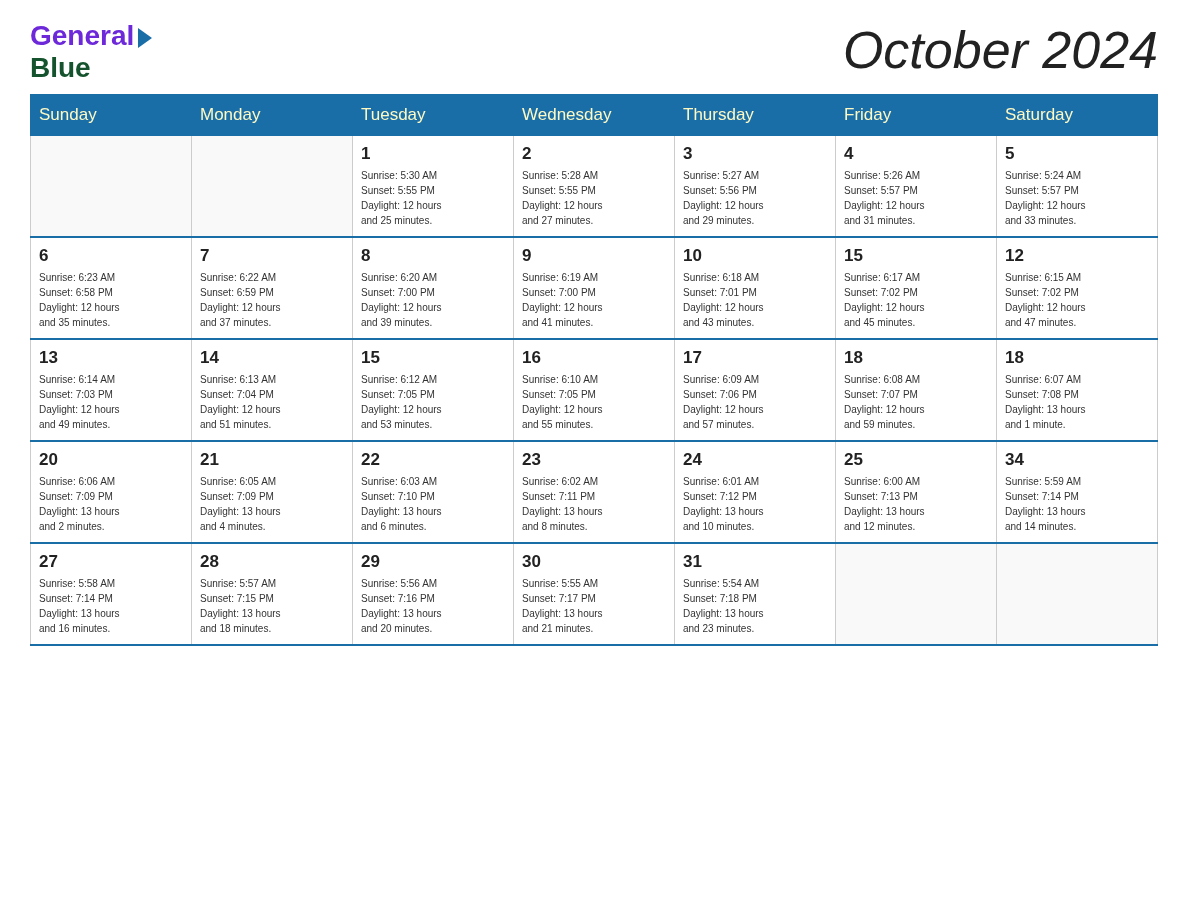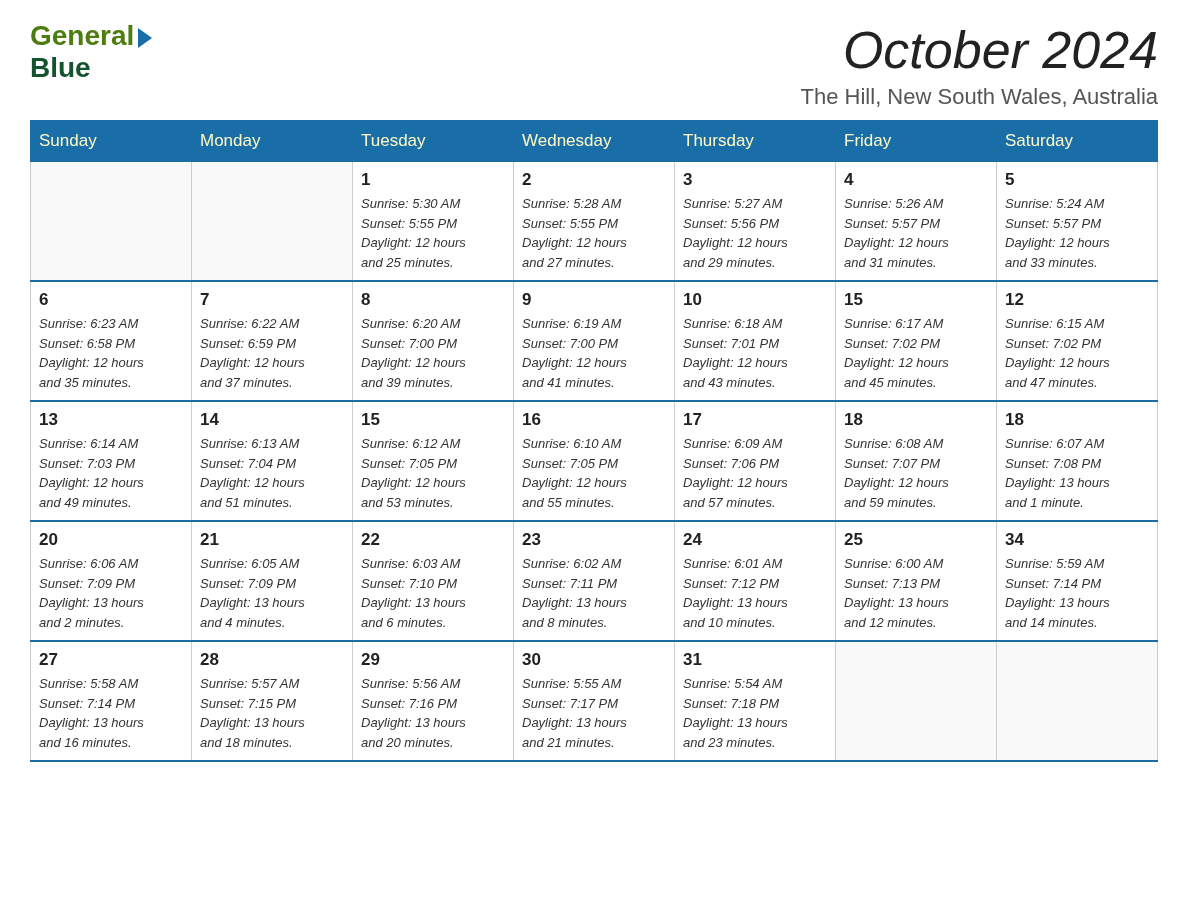--- a/index.html
+++ b/index.html
@@ -21,21 +21,21 @@
       flex-direction: column;
       align-items: flex-start;
     }
     .logo-top {
       display: flex;
       align-items: center;
     }
     .logo-general {
       font-size: 28px;
       font-weight: bold;
-      color: #4d7c0f;
+      color: #6d28d9;
     }
     .logo-arrow {
       width: 0;
       height: 0;
       border-left: 14px solid #1a6ea8;
       border-top: 10px solid transparent;
       border-bottom: 10px solid transparent;
       margin-left: 4px;
       margin-top: 4px;
     }
@@ -82,43 +82,41 @@
     .calendar tbody tr {
       border-bottom: 2px solid #1a6ea8;
     }
     .day-number {
       font-size: 17px;
       font-weight: bold;
       color: #222;
       margin-bottom: 4px;
     }
     .day-info {
-      font-size: 13px;
+      font-size: 10px;
       color: #333;
       line-height: 1.5;
-      font-style: italic;
     }
     .empty-cell {
       background: #f9f9f9;
     }
   </style>
 </head>
 <body>
 
 <div class="header">
   <div class="logo">
     <div class="logo-top">
       <span class="logo-general">General</span>
       <div class="logo-arrow"></div>
     </div>
     <span class="logo-blue">Blue</span>
   </div>
   <div class="title-section">
     <div class="month-title">October 2024</div>
-    <div class="location-title">The Hill, New South Wales, Australia</div>
   </div>
 </div>
 
 <table class="calendar">
   <thead>
     <tr>
     <th>Sunday</th>
         <th>Monday</th>
         <th>Tuesday</th>
         <th>Wednesday</th>

